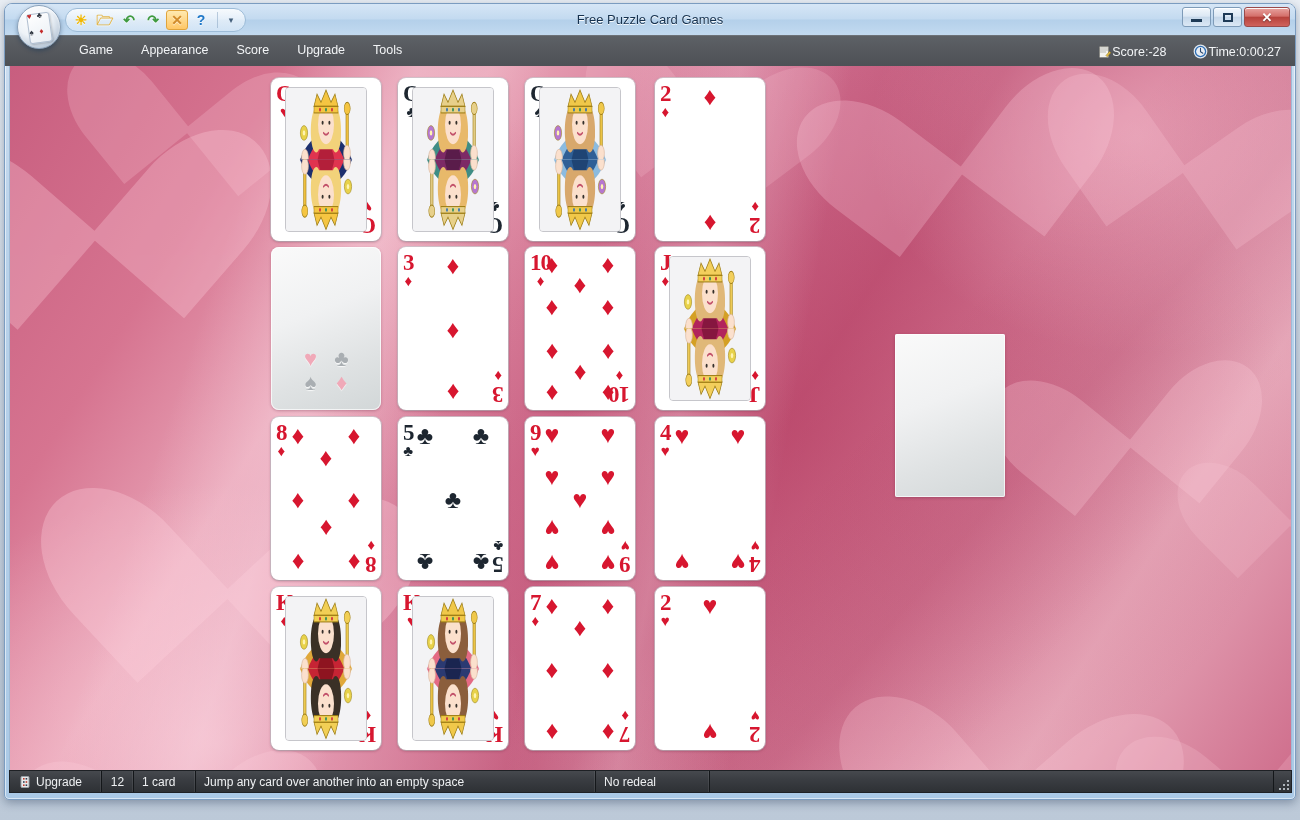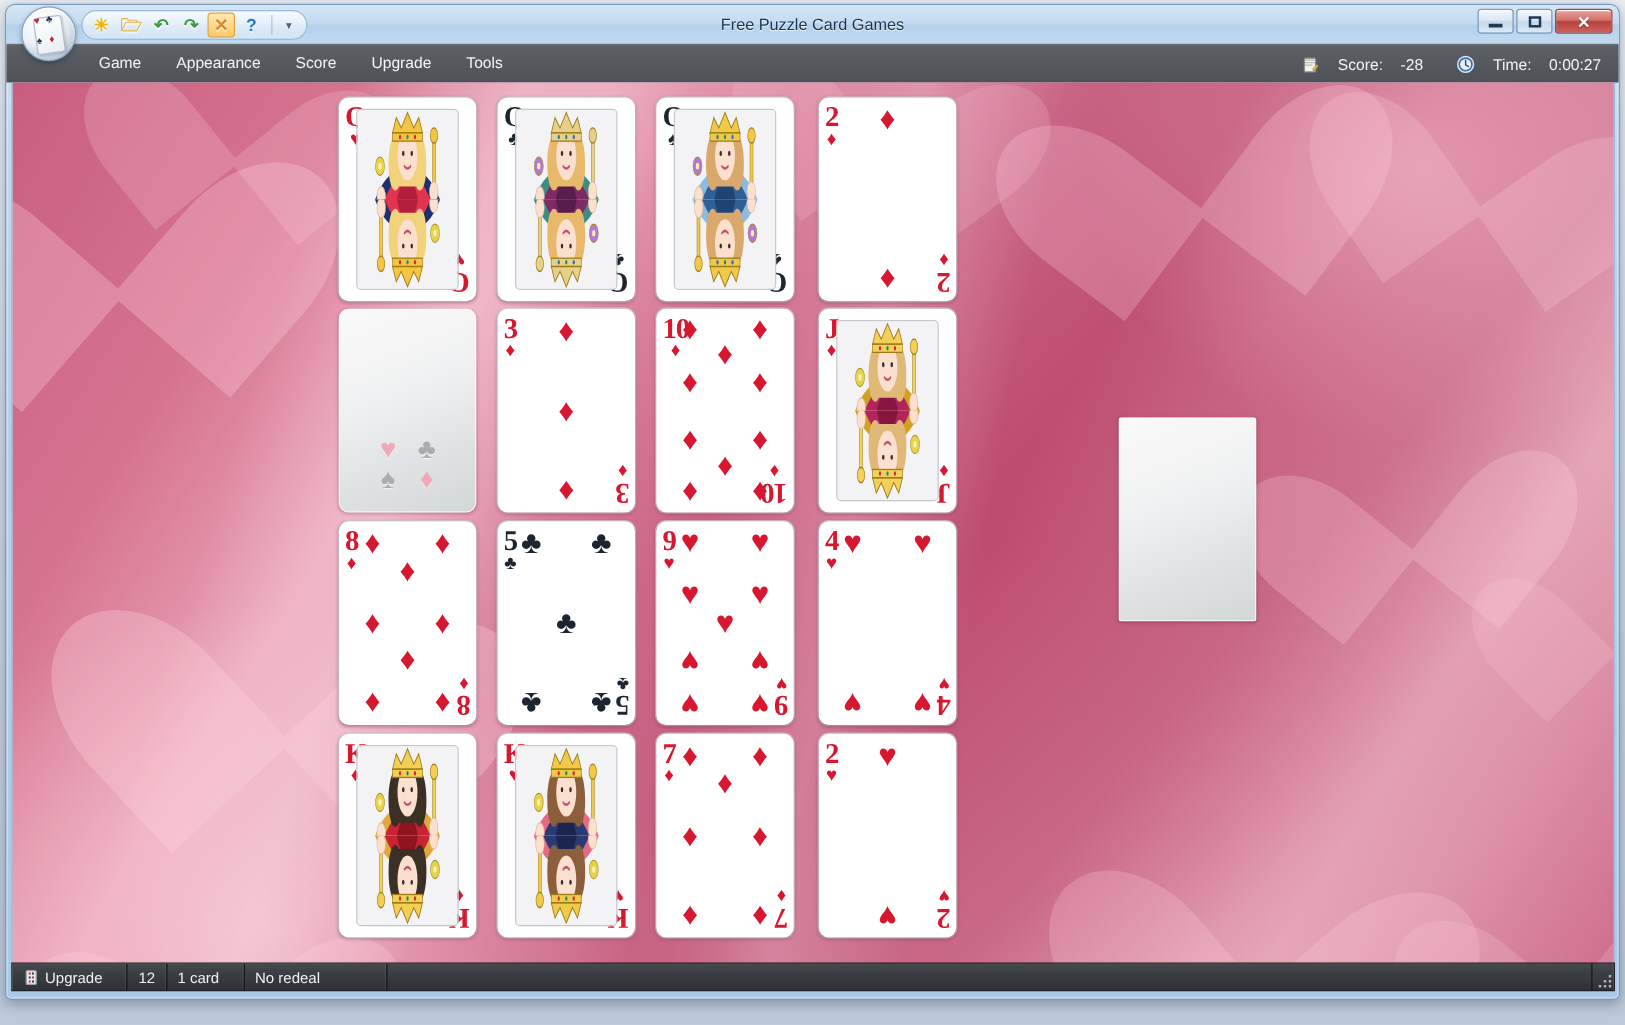--- a/index.html
+++ b/index.html
@@ -111,21 +111,21 @@
   }
   .menu-item {
     padding: 0 14px; height: 31px; line-height: 31px;
     font-size: 12.5px; color: #f2f4f6;
   }
   .menu-item:first-child { margin-left: 60px; }
   .menu-right {
     position: absolute; right: 14px; top: 0; height: 31px;
     display: flex; align-items: center; gap: 26px;
   }
-  .stat { display: flex; align-items: center; gap: 14px; font-size: 12.5px; color: #f2f4f6; }
+  .stat { display: flex; align-items: center; gap: 0; font-size: 12.5px; color: #f2f4f6; }
   .stat-icon { width: 16px; height: 16px; display: flex; align-items: center; justify-content: center; }
 
   
   .board {
     position: absolute; left: 4px; top: 62px; width: 1283px; height: 706px;
     overflow: hidden;
     background:
       radial-gradient(ellipse 520px 420px at 16% 96%, rgba(255,214,224,.55), rgba(255,214,224,0) 62%),
       radial-gradient(ellipse 420px 340px at 88% 10%, rgba(255,205,218,.40), rgba(255,205,218,0) 64%),
       radial-gradient(ellipse 700px 560px at 62% 52%, rgba(183,59,95,.40), rgba(183,59,95,0) 70%),
@@ -1084,20 +1084,23 @@
           </svg>
         </span>
         <span>Upgrade</span>
       </div>
       <div class="sb-cell" style="min-width:32px;justify-content:center;">
         <span>12</span>
       </div>
       <div class="sb-cell" style="min-width:62px;">
         <span>1 card</span>
       </div>
+      <div class="sb-cell" style="width:400px;">
+        <span>Jump any card over another into an empty space</span>
+      </div>
       <div class="sb-cell" style="width:114px;">
         <span>No redeal</span>
       </div>
       <div class="sb-cell grow"></div>
       <div class="sb-grip">
         <div class="grip-dots">
           <i style="right:0;bottom:0"></i>
             <i style="right:4px;bottom:0"></i>
             <i style="right:8px;bottom:0"></i>
           <i style="right:0;bottom:4px"></i>

